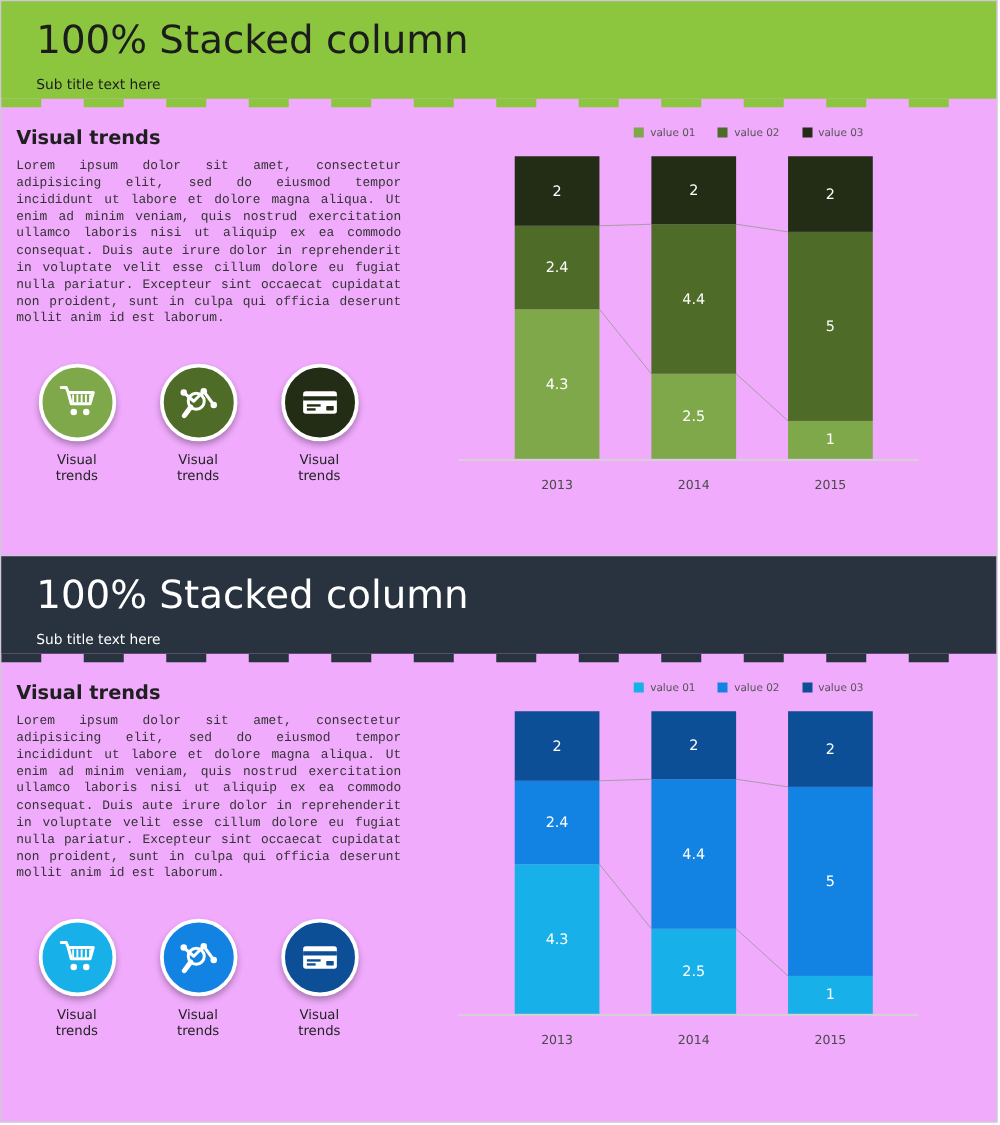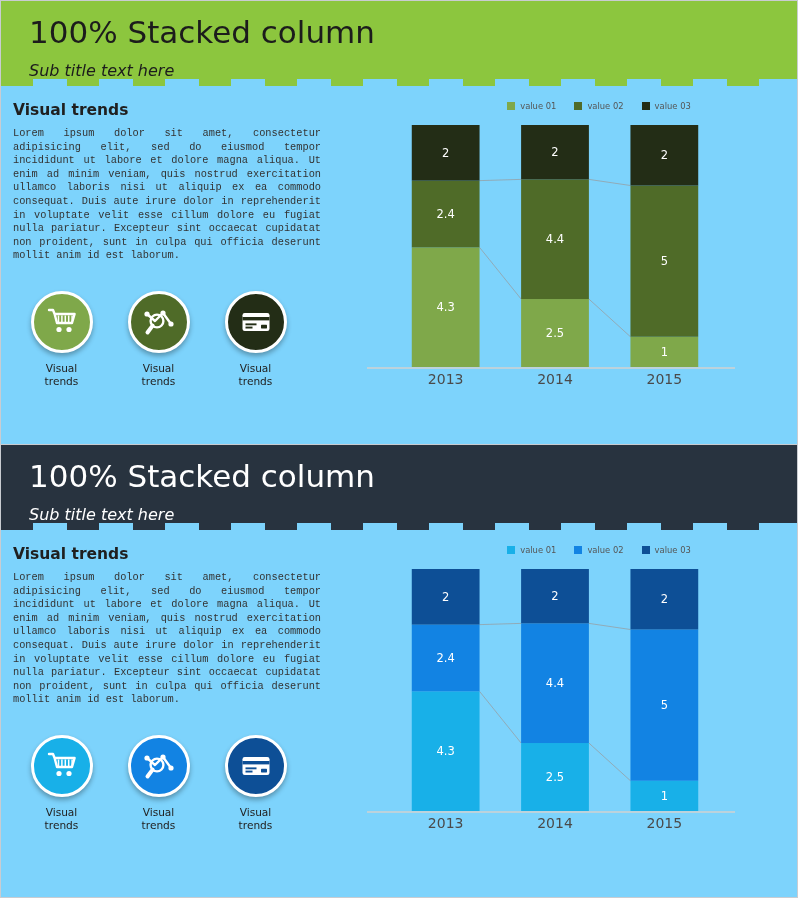--- a/index.html
+++ b/index.html
@@ -12,21 +12,21 @@
     height: 900px;
     font-family: "DejaVu Sans", "Liberation Sans", sans-serif;
     overflow: hidden;
   }
   .page {
     width: 798px;
     height: 898px;
     border: 1px solid #c9ccd1;
     box-sizing: border-box;
     position: relative;
-    background: #7dd3fc;
+    background: #f0abfc;
   }
   .slide {
     position: relative;
     width: 100%;
     box-sizing: border-box;
   }
   .slide-top { height: 443px; }
   .slide-bottom { height: 455px; border-top: 1px solid #c9ccd1; }
 
   
@@ -40,24 +40,23 @@
   .hdr-dark  { background: #28333f; }
   .hdr-title {
     font-size: 31px;
     line-height: 1;
     padding-top: 16px;
     font-weight: normal;
     letter-spacing: 0px;
     margin: 0;
   }
   .hdr-sub {
-    font-size: 16px;
+    font-size: 11px;
     margin: 0;
     padding-top: 13px;
-    font-style: italic;
   }
   .hdr-green .hdr-title, .hdr-green .hdr-sub { color: #1c1c1c; }
   .hdr-dark .hdr-title, .hdr-dark .hdr-sub { color: #ffffff; }
 
   
   .notches {
     position: absolute;
     left: 0; right: 0;
     top: 78px;
     height: 7px;
@@ -167,24 +166,25 @@
   .chart svg { display: block; }
   .chart-xlabels {
     position: absolute;
     left: 0;
     top: 252px;
     width: 386px;
     height: 20px;
   }
   .xlabel {
     position: absolute;
-    font-size: 14px;
+    font-size: 10px;
     color: #4a4a4a;
     text-align: left;
     transform: translateX(-50%);
+    margin-top: 12px;
   }
   .bar-value {
     font-size: 11.5px;
     fill: #ffffff;
     text-anchor: middle;
     dominant-baseline: middle;
     font-family: "DejaVu Sans", "Liberation Sans", sans-serif;
   }
 </style>
 </head>

